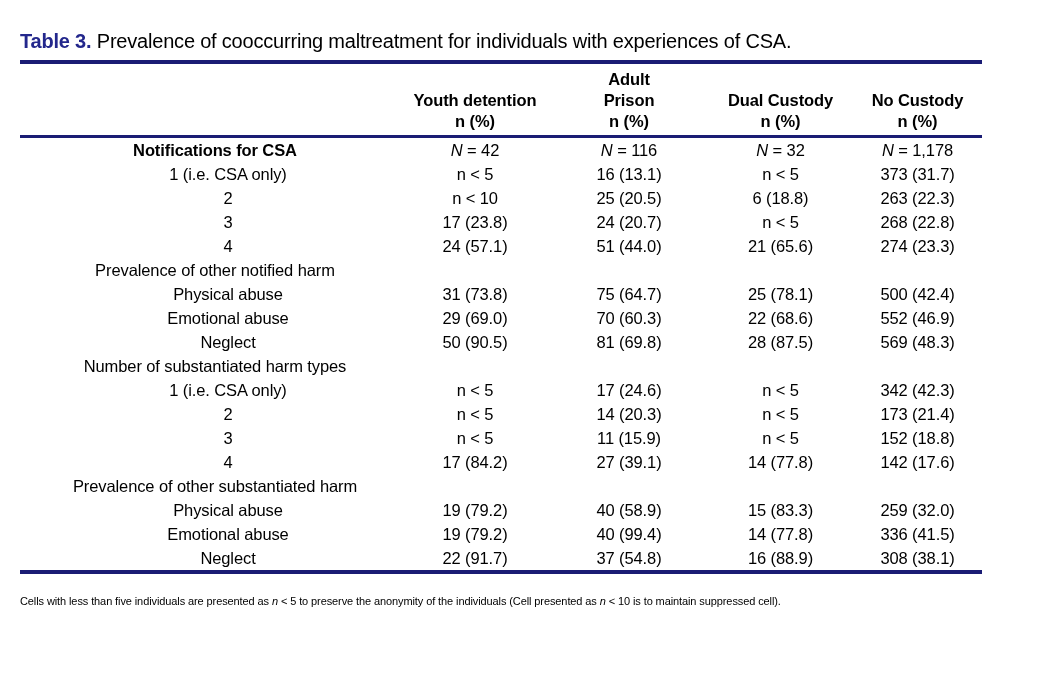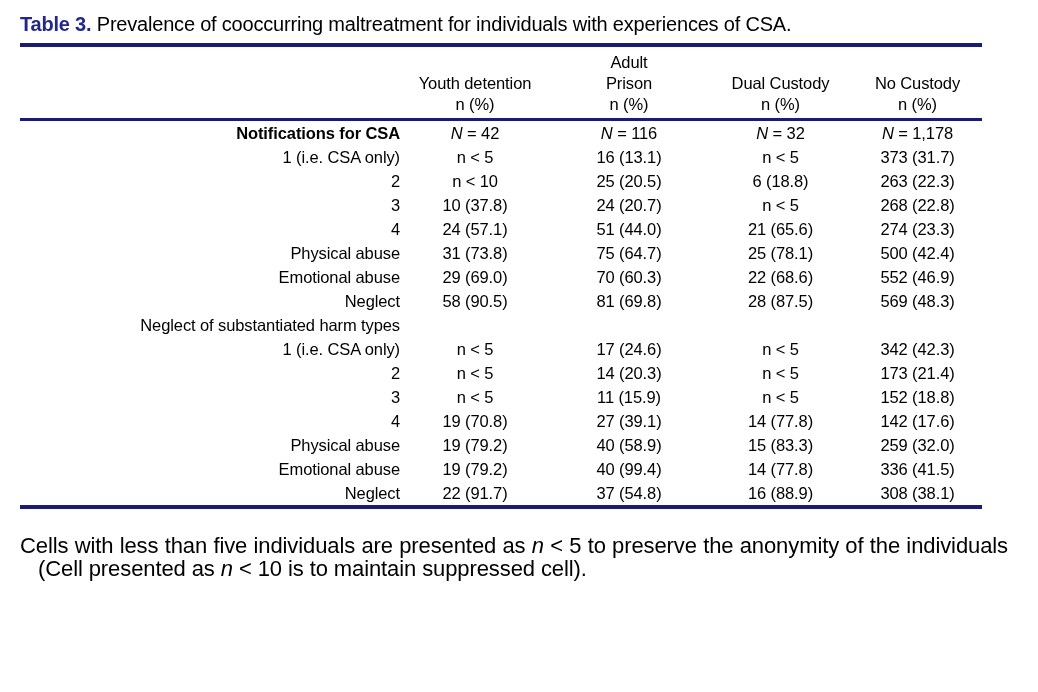--- a/index.html
+++ b/index.html
@@ -3,65 +3,65 @@
 <meta charset="utf-8">
 <style>
   html, body { margin: 0; padding: 0; background: #ffffff; }
   body {
     width: 1038px; height: 692px;
     font-family: "Liberation Sans", sans-serif;
     color: #000000;
     letter-spacing: -0.1px;
     overflow: hidden;
   }
-  .page { box-sizing: border-box; width: 1038px; height: 487px; padding: 8px 0 0 20px; background:#fff; }
+  .page { box-sizing: border-box; width: 1038px; height: 487px; padding: 25px 0 0 20px; background:#fff; }
 
   .caption {
     width: 962px;
     font-size: 20px;
     line-height: 27px;
     padding: 3px 0 5px 0;
     border-bottom: 4px solid #1a1c74;
     letter-spacing: -0.2px;
   }
   .caption .cap-label { color: #23278c; font-weight: bold; }
 
   table.data {
     width: 962px;
     border-collapse: collapse;
     table-layout: fixed;
     border-bottom: 4px solid #1a1c74;
   }
   table.data thead th {
-    font-weight: normal;
+    font-weight: bold;
     font-size: 16.5px;
     line-height: 21px;
     text-align: center;
     vertical-align: bottom;
     padding: 5px 0 3px 0;
     border-bottom: 3px solid #1a1c74;
     white-space: nowrap;
   }
   table.data tbody td {
     font-size: 16.5px;
     line-height: 24px;
     padding: 0;
     text-align: center;
     white-space: nowrap;
     vertical-align: middle;
   }
-  table.data tbody td.lbl { text-align: right; padding-left: 10px; }
+  table.data tbody td.lbl { text-align: center; padding-left: 10px; }
   table.data tbody tr.section td.lbl { font-weight: bold; }
   table.data tbody tr.item td.lbl { padding-left: 36px; margin-top: 36px; }
   table.data i, .footnote i { font-style: italic; }
 
   .footnote {
     width: 970px;
-    margin: 25px 0 0 0;
-    font-size: 22px;
+    margin: 16px 0 0 0;
+    font-size: 11px;
     line-height: 23px;
     text-align: justify;
     padding-left: 18px;
     text-indent: -18px;
   }
 </style>
 </head>
 <body>
 
 <div class="page">
@@ -105,55 +105,62 @@
         </tr>
         <tr class="item">
           <td class="lbl">2</td>
           <td>n &lt; 10</td>
           <td>25 (20.5)</td>
           <td>6 (18.8)</td>
           <td>263 (22.3)</td>
         </tr>
         <tr class="item">
           <td class="lbl">3</td>
-          <td>10 (37.8)</td>
+          <td>17 (23.8)</td>
           <td>24 (20.7)</td>
           <td>n &lt; 5</td>
           <td>268 (22.8)</td>
         </tr>
         <tr class="item">
           <td class="lbl">4</td>
           <td>24 (57.1)</td>
           <td>51 (44.0)</td>
           <td>21 (65.6)</td>
           <td>274 (23.3)</td>
         </tr>
+        <tr class="group">
+          <td class="lbl">Prevalence of other notified harm</td>
+          <td></td>
+          <td></td>
+          <td></td>
+          <td></td>
+        </tr>
         <tr class="item">
           <td class="lbl">Physical abuse</td>
           <td>31 (73.8)</td>
           <td>75 (64.7)</td>
           <td>25 (78.1)</td>
           <td>500 (42.4)</td>
         </tr>
         <tr class="item">
           <td class="lbl">Emotional abuse</td>
           <td>29 (69.0)</td>
           <td>70 (60.3)</td>
           <td>22 (68.6)</td>
           <td>552 (46.9)</td>
         </tr>
         <tr class="item">
           <td class="lbl">Neglect</td>
-          <td>58 (90.5)</td>
+          <td>50 (90.5)</td>
           <td>81 (69.8)</td>
           <td>28 (87.5)</td>
           <td>569 (48.3)</td>
         </tr>
         <tr class="group">
-          <td class="lbl">Neglect of substantiated harm types</td>
+          <td class="lbl">Number of substantiated harm types</td>
           <td></td>
           <td></td>
           <td></td>
           <td></td>
         </tr>
         <tr class="item">
           <td class="lbl">1 (i.e. CSA only)</td>
           <td>n &lt; 5</td>
           <td>17 (24.6)</td>
           <td>n &lt; 5</td>
@@ -168,24 +175,31 @@
         </tr>
         <tr class="item">
           <td class="lbl">3</td>
           <td>n &lt; 5</td>
           <td>11 (15.9)</td>
           <td>n &lt; 5</td>
           <td>152 (18.8)</td>
         </tr>
         <tr class="item">
           <td class="lbl">4</td>
-          <td>19 (70.8)</td>
+          <td>17 (84.2)</td>
           <td>27 (39.1)</td>
           <td>14 (77.8)</td>
           <td>142 (17.6)</td>
+        </tr>
+        <tr class="group">
+          <td class="lbl">Prevalence of other substantiated harm</td>
+          <td></td>
+          <td></td>
+          <td></td>
+          <td></td>
         </tr>
         <tr class="item">
           <td class="lbl">Physical abuse</td>
           <td>19 (79.2)</td>
           <td>40 (58.9)</td>
           <td>15 (83.3)</td>
           <td>259 (32.0)</td>
         </tr>
         <tr class="item">
           <td class="lbl">Emotional abuse</td>

